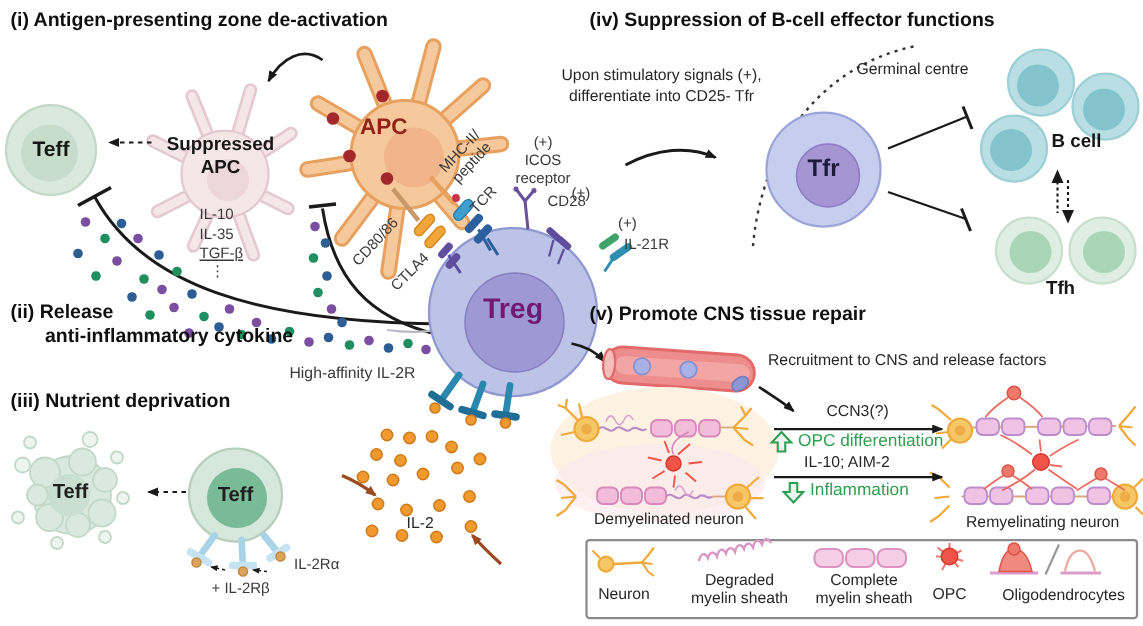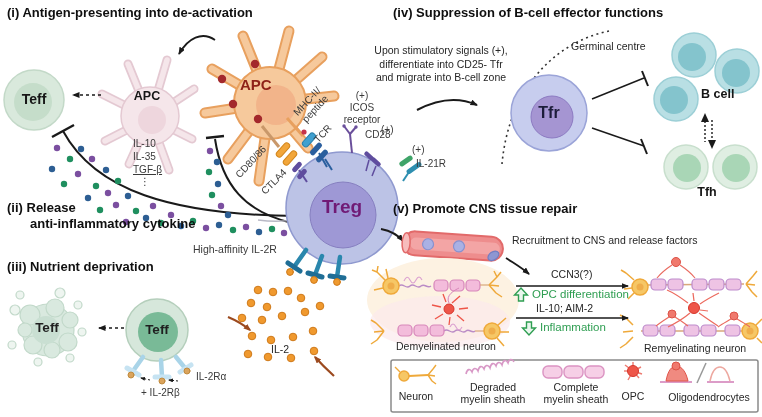--- a/index.html
+++ b/index.html
@@ -426,25 +426,26 @@
       <line x1="660" y1="382" x2="692" y2="382" stroke="#dc9cc8" stroke-width="2"></line>
       <path d="M 666,381 C 668,370 672,366 676,366 C 682,366 686,372 688,381 Z" fill="#f08a80" stroke="#e0544a" stroke-width="1"></path>
       <circle cx="676" cy="366" r="4" fill="#f0796d" stroke="#dd5247" stroke-width="1"></circle>
       <line x1="697" y1="383" x2="706" y2="363" stroke="#999999" stroke-width="1.5"></line>
       <line x1="707" y1="382" x2="734" y2="382" stroke="#dc9cc8" stroke-width="2"></line>
       <path d="M 710,381 C 712,371 716,367 720,367 C 725,367 728,373 730,381" fill="none" stroke="#eda8a0" stroke-width="1.5"></path>
     </g>
   </g>
 </svg>
 
-<div class="lbl f13" style="left:7px;top:5px;">(i) Antigen-presenting into de-activation</div>
+<div class="lbl f13" style="left:7px;top:5px;">(i) Antigen-presenting zone de-activation</div>
 <div class="lbl f13" style="left:393px;top:5px;">(iv) Suppression of B-cell effector functions</div>
 
 <div class="lbl f14 ctr" style="left:11px;top:91px;width:46px;">Teff</div>
 <div class="lbl f125 ctr" style="left:104px;top:89px;width:86px;">
+  <div>Suppressed</div>
   <div>APC</div>
 </div>
 <div class="lbl apcred" style="left:240px;top:76px;font-size:15px;font-weight:700;">APC</div>
 
 <div class="lbl f10" style="left:133px;top:138px;">IL-10</div>
 <div class="lbl f10" style="left:133px;top:151px;">IL-35</div>
 <div class="lbl f10" style="left:133px;top:164px;text-decoration:underline;">TGF-β</div>
 <div class="lbl f10 dots3" style="left:140px;top:176px;">⋮</div>
 
 <div class="lbl f10 ctr rot47" style="left:283px;top:94px;width:56px;line-height:1.1;">
@@ -463,21 +464,20 @@
 <div class="lbl f10" style="left:381px;top:124px;">(+)</div>
 <div class="lbl f10" style="left:365px;top:129px;">CD28</div>
 <div class="lbl f10" style="left:412px;top:144px;">(+)</div>
 <div class="lbl f10" style="left:416px;top:158px;">IL-21R</div>
 
 <div class="lbl ctr" style="left:312px;top:196px;width:60px;font-size:19px;font-weight:700;color:#701a75;">Treg</div>
 
 <div class="lbl f105 ctr" style="left:368px;top:44px;width:146px;line-height:1.3;white-space:normal;">
   <div>Upon stimulatory signals (+),</div>
   <div>differentiate into CD25- Tfr</div>
-  <div>and migrate into B-cell zone</div>
 </div>
 <div class="lbl f105" style="left:571px;top:40px;">Germinal centre</div>
 <div class="lbl ctr" style="left:529px;top:104px;width:40px;font-size:16px;font-weight:700;color:#1c1c3a;">Tfr</div>
 <div class="lbl f125" style="left:701px;top:87px;">B cell</div>
 <div class="lbl f125 ctr" style="left:694px;top:185px;width:26px;">Tfh</div>
 
 <div class="lbl f13" style="left:7px;top:200px;">(ii) Release</div>
 <div class="lbl f13" style="left:30px;top:216px;">anti-inflammatory cytokine</div>
 <div class="lbl f105" style="left:193px;top:243px;color:#3a3a3a;">High-affinity IL-2R</div>
 <div class="lbl f13" style="left:7px;top:259px;">(iii) Nutrient deprivation</div>

